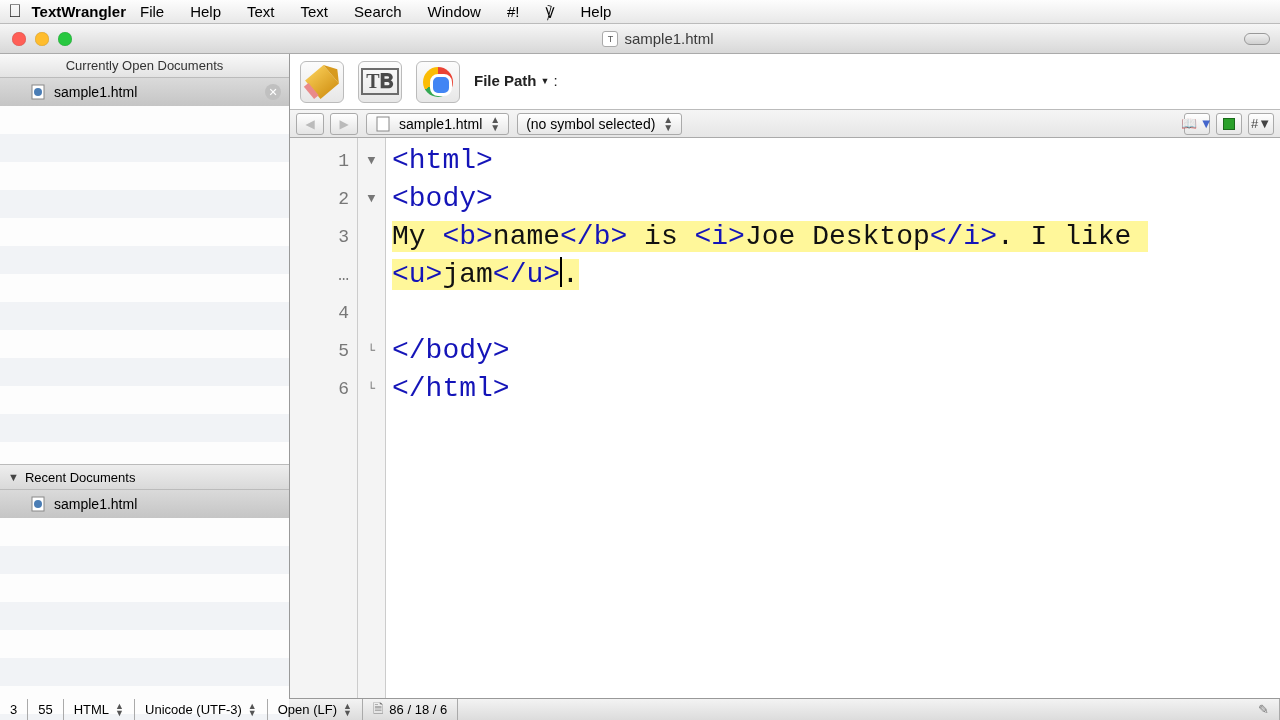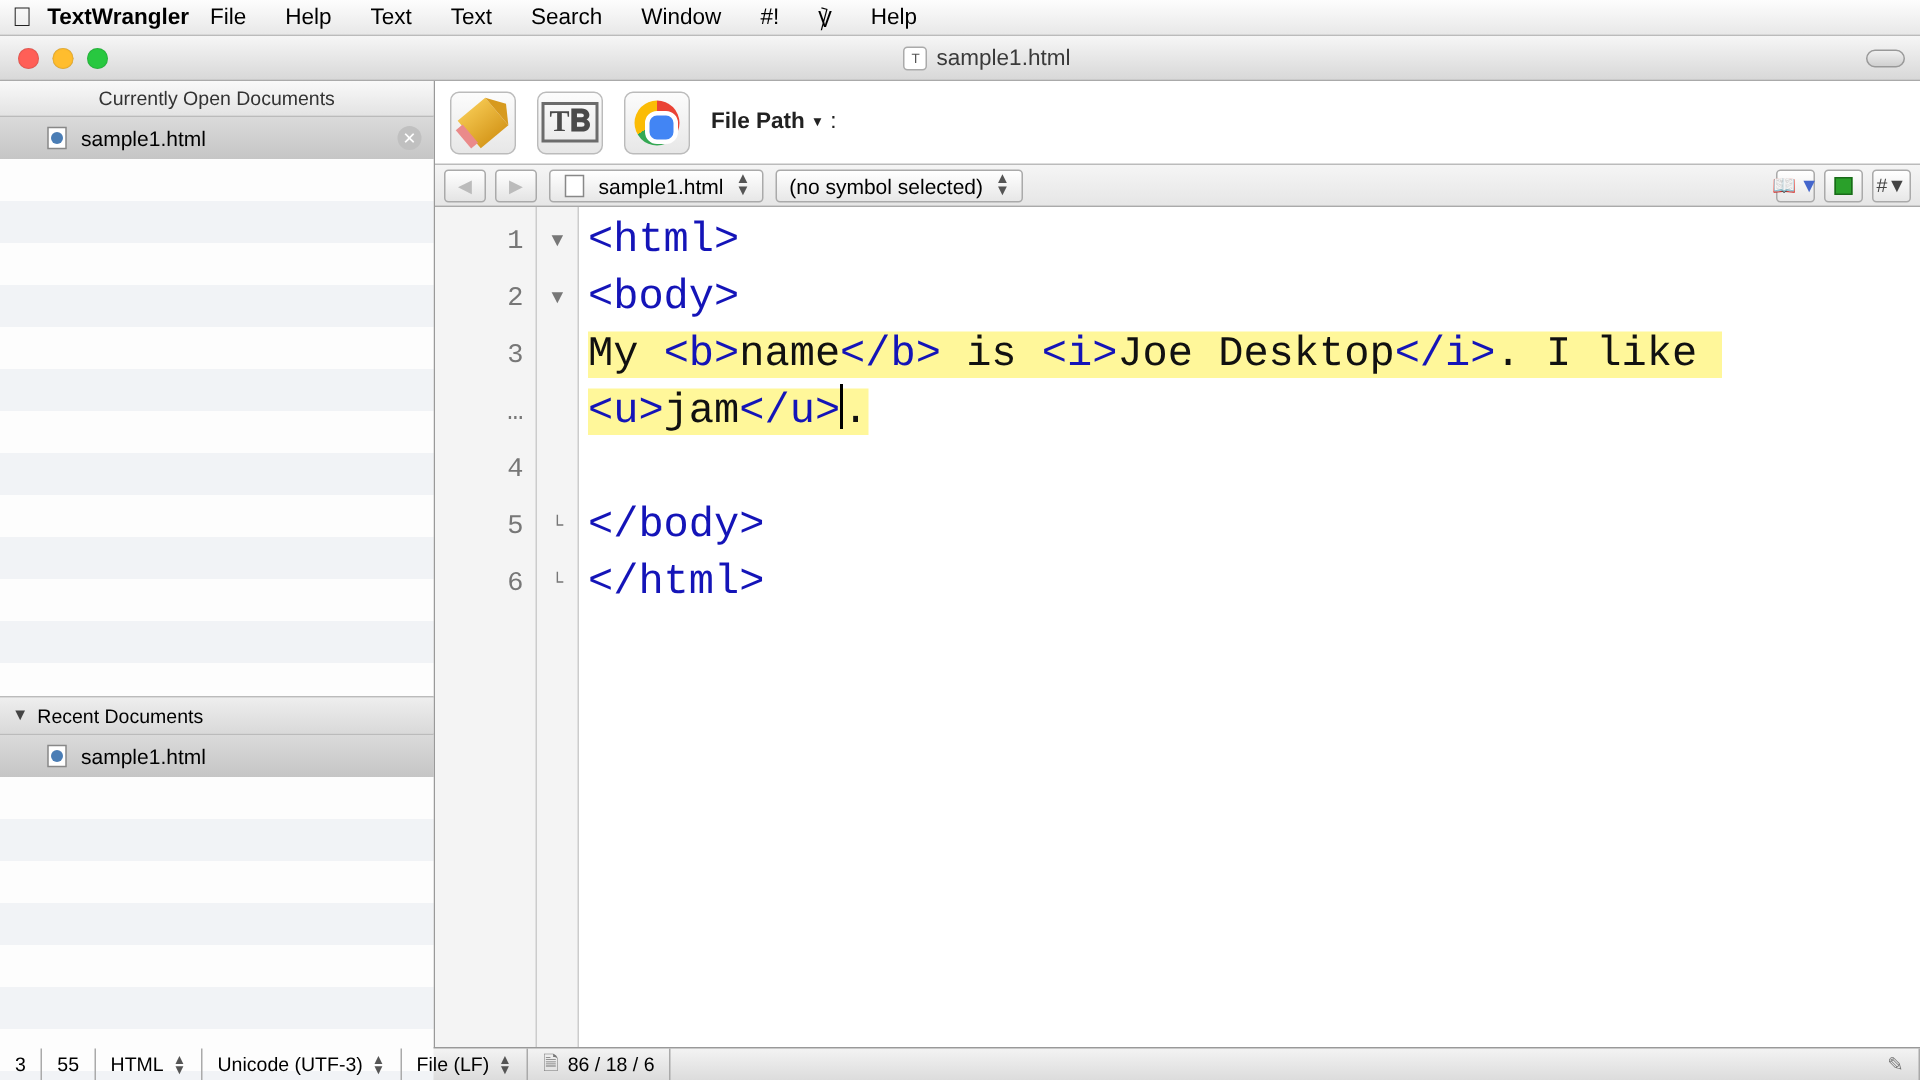--- a/index.html
+++ b/index.html
@@ -219,21 +219,21 @@
       </div>
     <div class="seg">
         <span>HTML</span>
         <span class="arrs">▲<br>▼</span>
       </div>
     <div class="seg">
         <span>Unicode (UTF-3)</span>
         <span class="arrs">▲<br>▼</span>
       </div>
     <div class="seg">
-        <span>File (LF)</span>
+        <span>Open (LF)</span>
         <span class="arrs">▲<br>▼</span>
       </div>
     <div class="seg">
         <span class="penico">🗎</span>
         <span>86 / 18 / 6</span>
       </div>
     <div class="spacer"></div>
     <div class="seg">
         <span class="penico">✎</span>
       </div>

